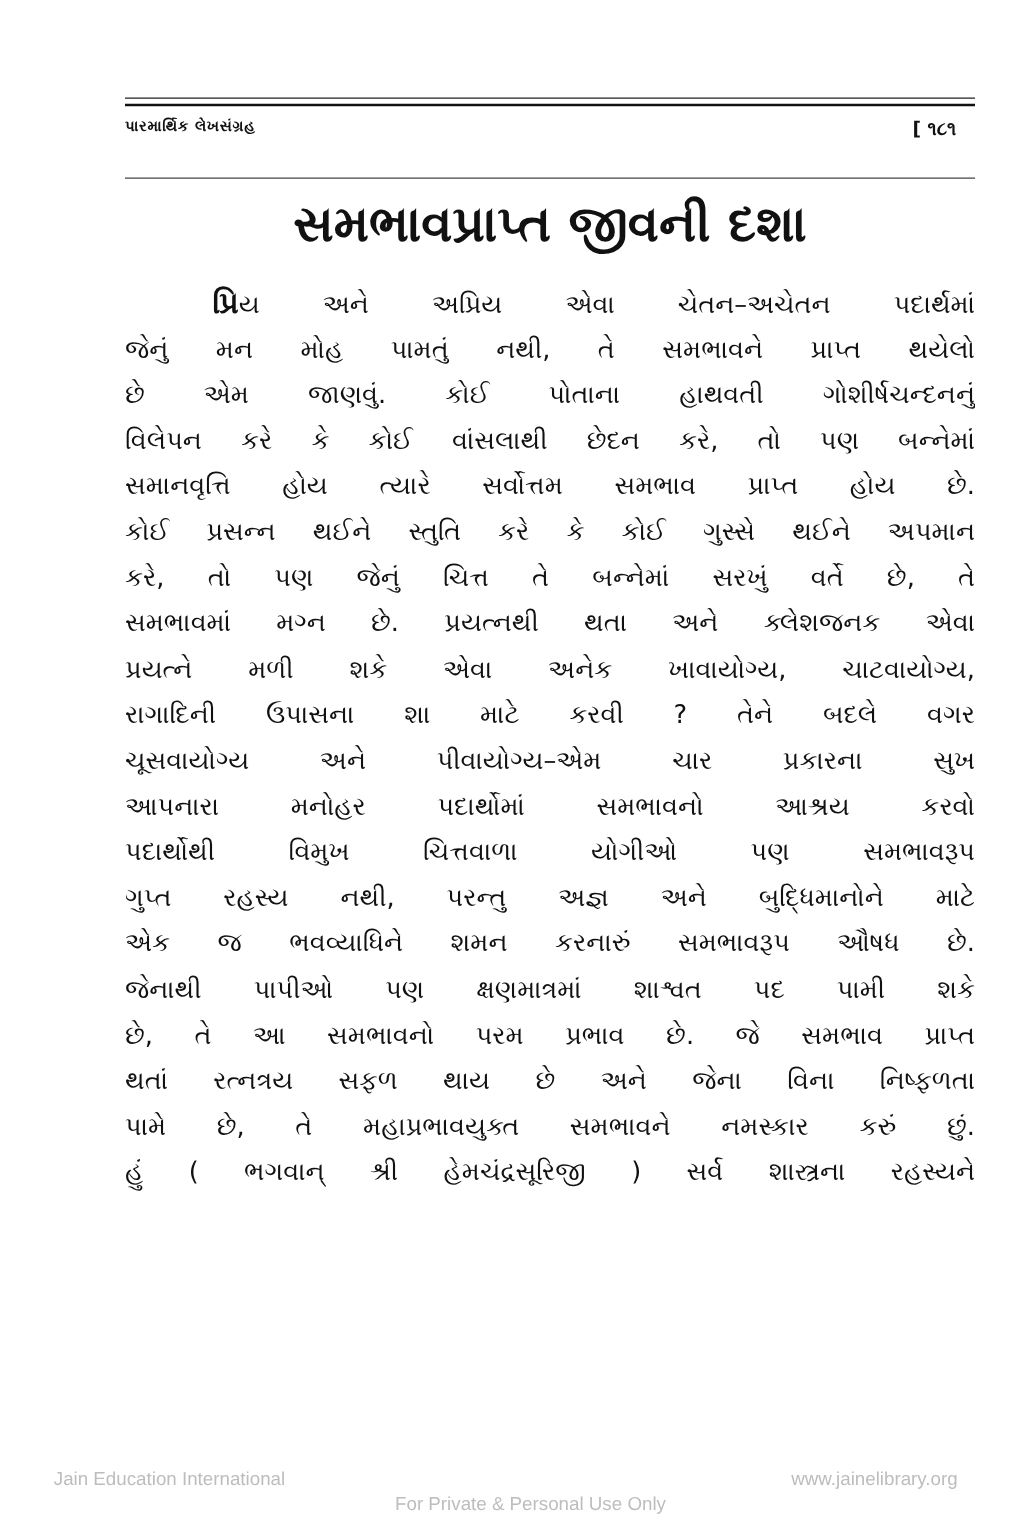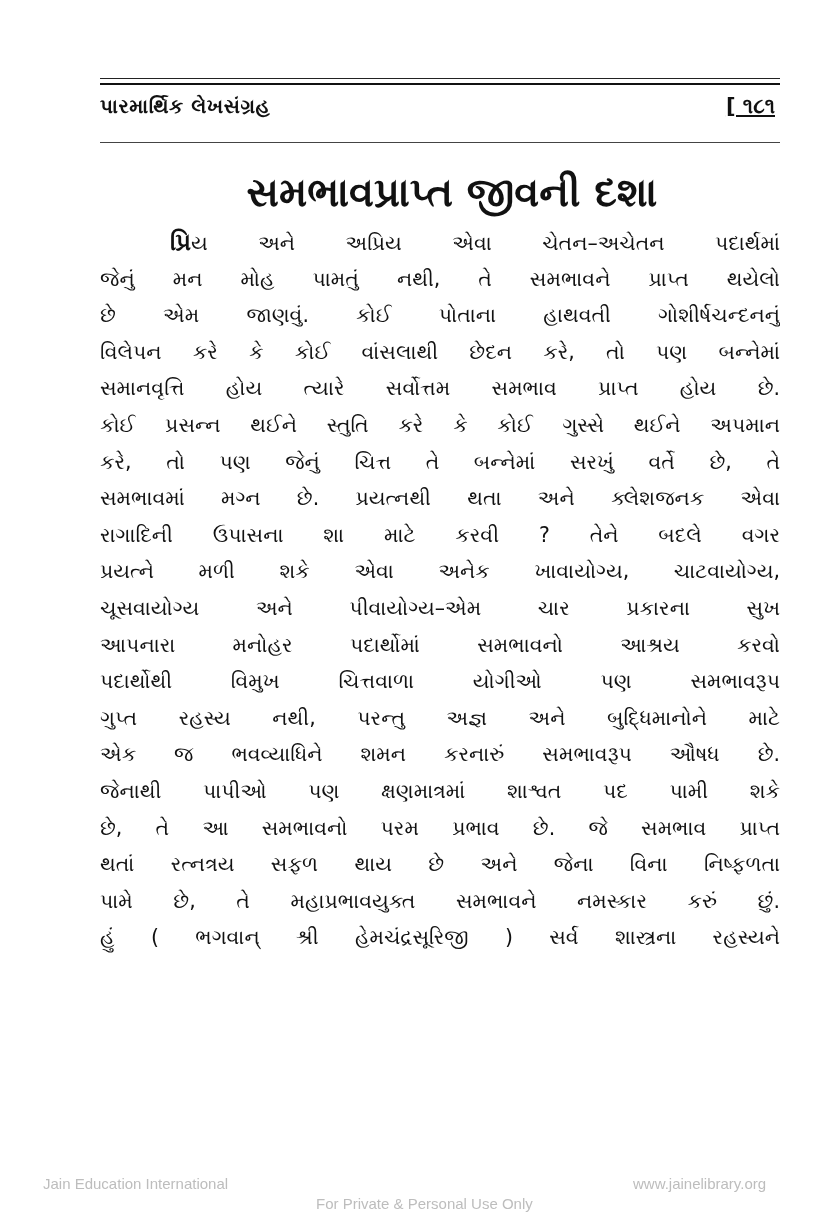--- a/index.html
+++ b/index.html
@@ -4,22 +4,22 @@
 <style>
   html, body { margin:0; padding:0; }
   body {
     width:828px; height:1218px; background:#ffffff; position:relative; overflow:hidden;
     font-family:"DejaVu Sans", sans-serif; color:#111;
   }
   .page { position:absolute; left:0; top:0; width:828px; height:1218px; }
   .rule-top1 { position:absolute; left:100px; top:78px; width:680px; height:0; border-top:1.5px solid #222; }
   .rule-top2 { position:absolute; left:100px; top:83px; width:680px; height:0; border-top:2px solid #111; }
   .running-head { position:absolute; left:100px; top:86px; width:680px; height:50px; }
-  .running-title { position:absolute; left:0; top:8px; font-size:20px; font-weight:bold; letter-spacing:0.5px; }
-  .page-number { position:absolute; right:5px; top:8px; font-size:21px; font-weight:bold;text-decoration:underline; }
+  .running-title { position:absolute; left:0; top:8px; font-size:12px; font-weight:bold; letter-spacing:0.5px; }
+  .page-number { position:absolute; right:15px; top:8px; font-size:15px; font-weight:bold; }
   .rule-bottom { position:absolute; left:100px; top:142px; width:680px; height:0; border-top:1px solid #444; }
   .article-title { position:absolute; left:100px; top:152px; width:680px; text-align:center; font-size:40px; font-weight:bold; line-height:56px; }
   .body { position:absolute; left:100px; top:224px; width:680px; }
   .line { height:36.6px; line-height:36.6px; font-size:20.5px; white-space:nowrap; text-align:justify; text-align-last:justify; overflow:hidden; }
   .line.first { padding-left:70px; }
   .line.last { text-align-last:justify; }
   .dropcap { font-size:24px; font-weight:bold; }
   .footer { position:absolute; left:0; top:1170px; width:828px; height:30px; font-family:"Liberation Sans", sans-serif; font-size:15px; color:#bdbdbd; }
   .footer span { position:absolute; top:5px; }
   .f1 { left:43px; } .f2 { left:316px;margin-top:20px; } .f3 { left:633px; }
@@ -31,33 +31,33 @@
   <div class="rule-top1"></div>
   <div class="rule-top2"></div>
 
   <div class="running-head">
     <span class="running-title">પારમાર્થિક લેખસંગ્રહ</span>
     <span class="page-number">[ ૧૮૧</span>
   </div>
 
   <div class="rule-bottom"></div>
 
-  <h1 class="article-title" style="margin:12px;">સમભાવપ્રાપ્ત જીવની દશા</h1>
+  <h1 class="article-title" style="margin:0;">સમભાવપ્રાપ્ત જીવની દશા</h1>
 
   <div class="body">
     <div class="line first"><span class="dropcap">પ્રિ</span><span>ય અને અપ્રિય એવા ચેતન–અચેતન પદાર્થમાં</span></div>
     <div class="line">જેનું મન મોહ પામતું નથી, તે સમભાવને પ્રાપ્ત થયેલો</div>
     <div class="line">છે એમ જાણવું. કોઈ પોતાના હાથવતી ગોશીર્ષચન્દનનું</div>
     <div class="line">વિલેપન કરે કે કોઈ વાંસલાથી છેદન કરે, તો પણ બન્નેમાં</div>
     <div class="line">સમાનવૃત્તિ હોય ત્યારે સર્વોત્તમ સમભાવ પ્રાપ્ત હોય છે.</div>
     <div class="line">કોઈ પ્રસન્ન થઈને સ્તુતિ કરે કે કોઈ ગુસ્સે થઈને અપમાન</div>
     <div class="line">કરે, તો પણ જેનું ચિત્ત તે બન્નેમાં સરખું વર્તે છે, તે</div>
     <div class="line">સમભાવમાં મગ્ન છે. પ્રયત્નથી થતા અને ક્લેશજનક એવા</div>
+    <div class="line">પ્રયત્ને મળી શકે એવા અનેક ખાવાયોગ્ય, ચાટવાયોગ્ય,</div>
     <div class="line">રાગાદિની ઉપાસના શા માટે કરવી ? તેને બદલે વગર</div>
-    <div class="line">પ્રયત્ને મળી શકે એવા અનેક ખાવાયોગ્ય, ચાટવાયોગ્ય,</div>
     <div class="line">ચૂસવાયોગ્ય અને પીવાયોગ્ય–એમ ચાર પ્રકારના સુખ</div>
     <div class="line">આપનારા મનોહર પદાર્થોમાં સમભાવનો આશ્રય કરવો</div>
     <div class="line">પદાર્થોથી વિમુખ ચિત્તવાળા યોગીઓ પણ સમભાવરૂપ</div>
     <div class="line">ગુપ્ત રહસ્ય નથી, પરન્તુ અજ્ઞ અને બુદ્ધિમાનોને માટે</div>
     <div class="line">એક જ ભવવ્યાધિને શમન કરનારું સમભાવરૂપ ઔષધ છે.</div>
     <div class="line">જેનાથી પાપીઓ પણ ક્ષણમાત્રમાં શાશ્વત પદ પામી શકે</div>
     <div class="line">છે, તે આ સમભાવનો પરમ પ્રભાવ છે. જે સમભાવ પ્રાપ્ત</div>
     <div class="line">થતાં રત્નત્રય સફળ થાય છે અને જેના વિના નિષ્ફળતા</div>
     <div class="line">પામે છે, તે મહાપ્રભાવયુક્ત સમભાવને નમસ્કાર કરું છું.</div>
     <div class="line last">હું ( ભગવાન્ શ્રી હેમચંદ્રસૂરિજી ) સર્વ શાસ્ત્રના રહસ્યને</div>

